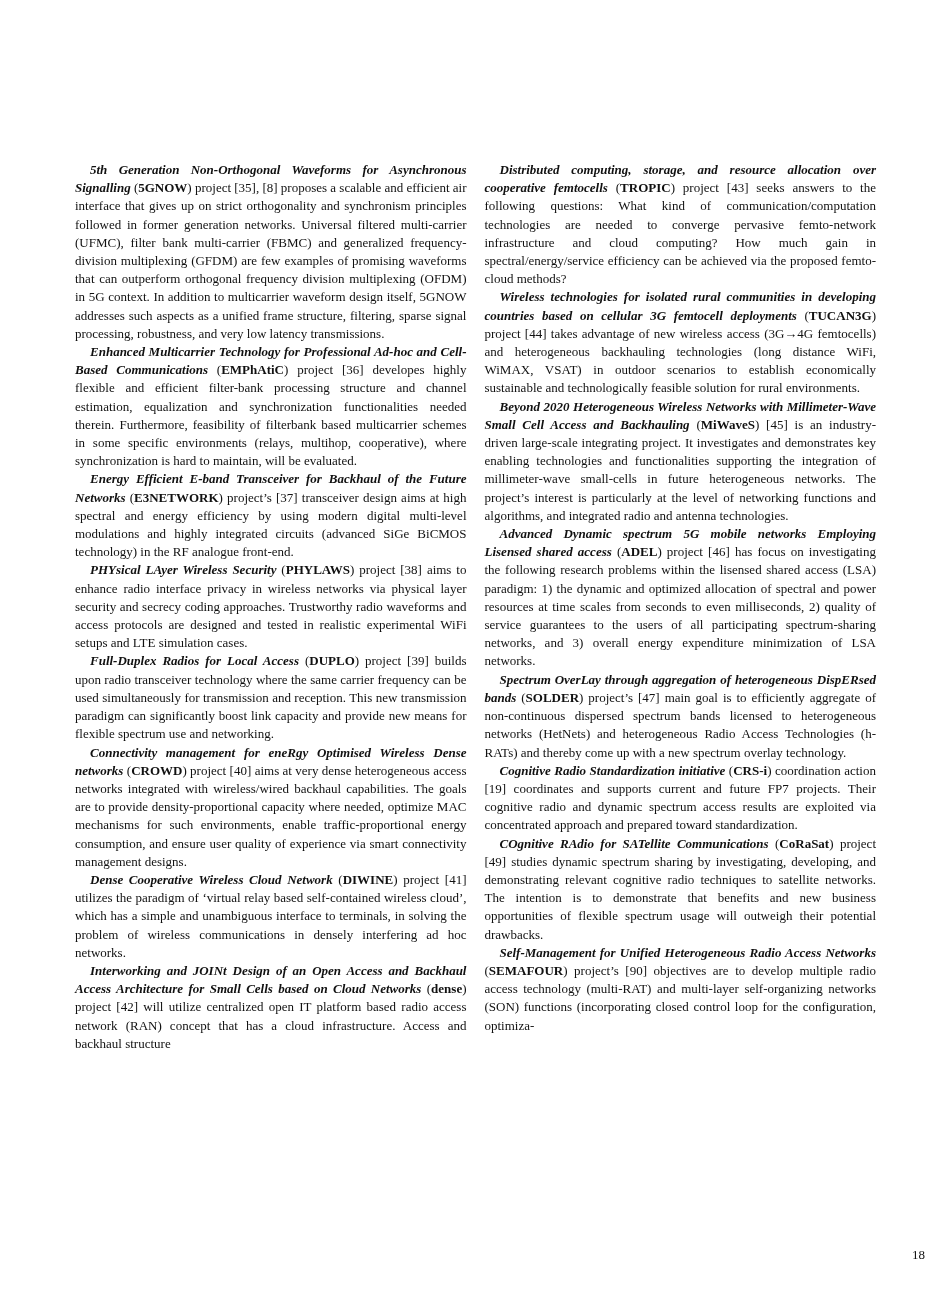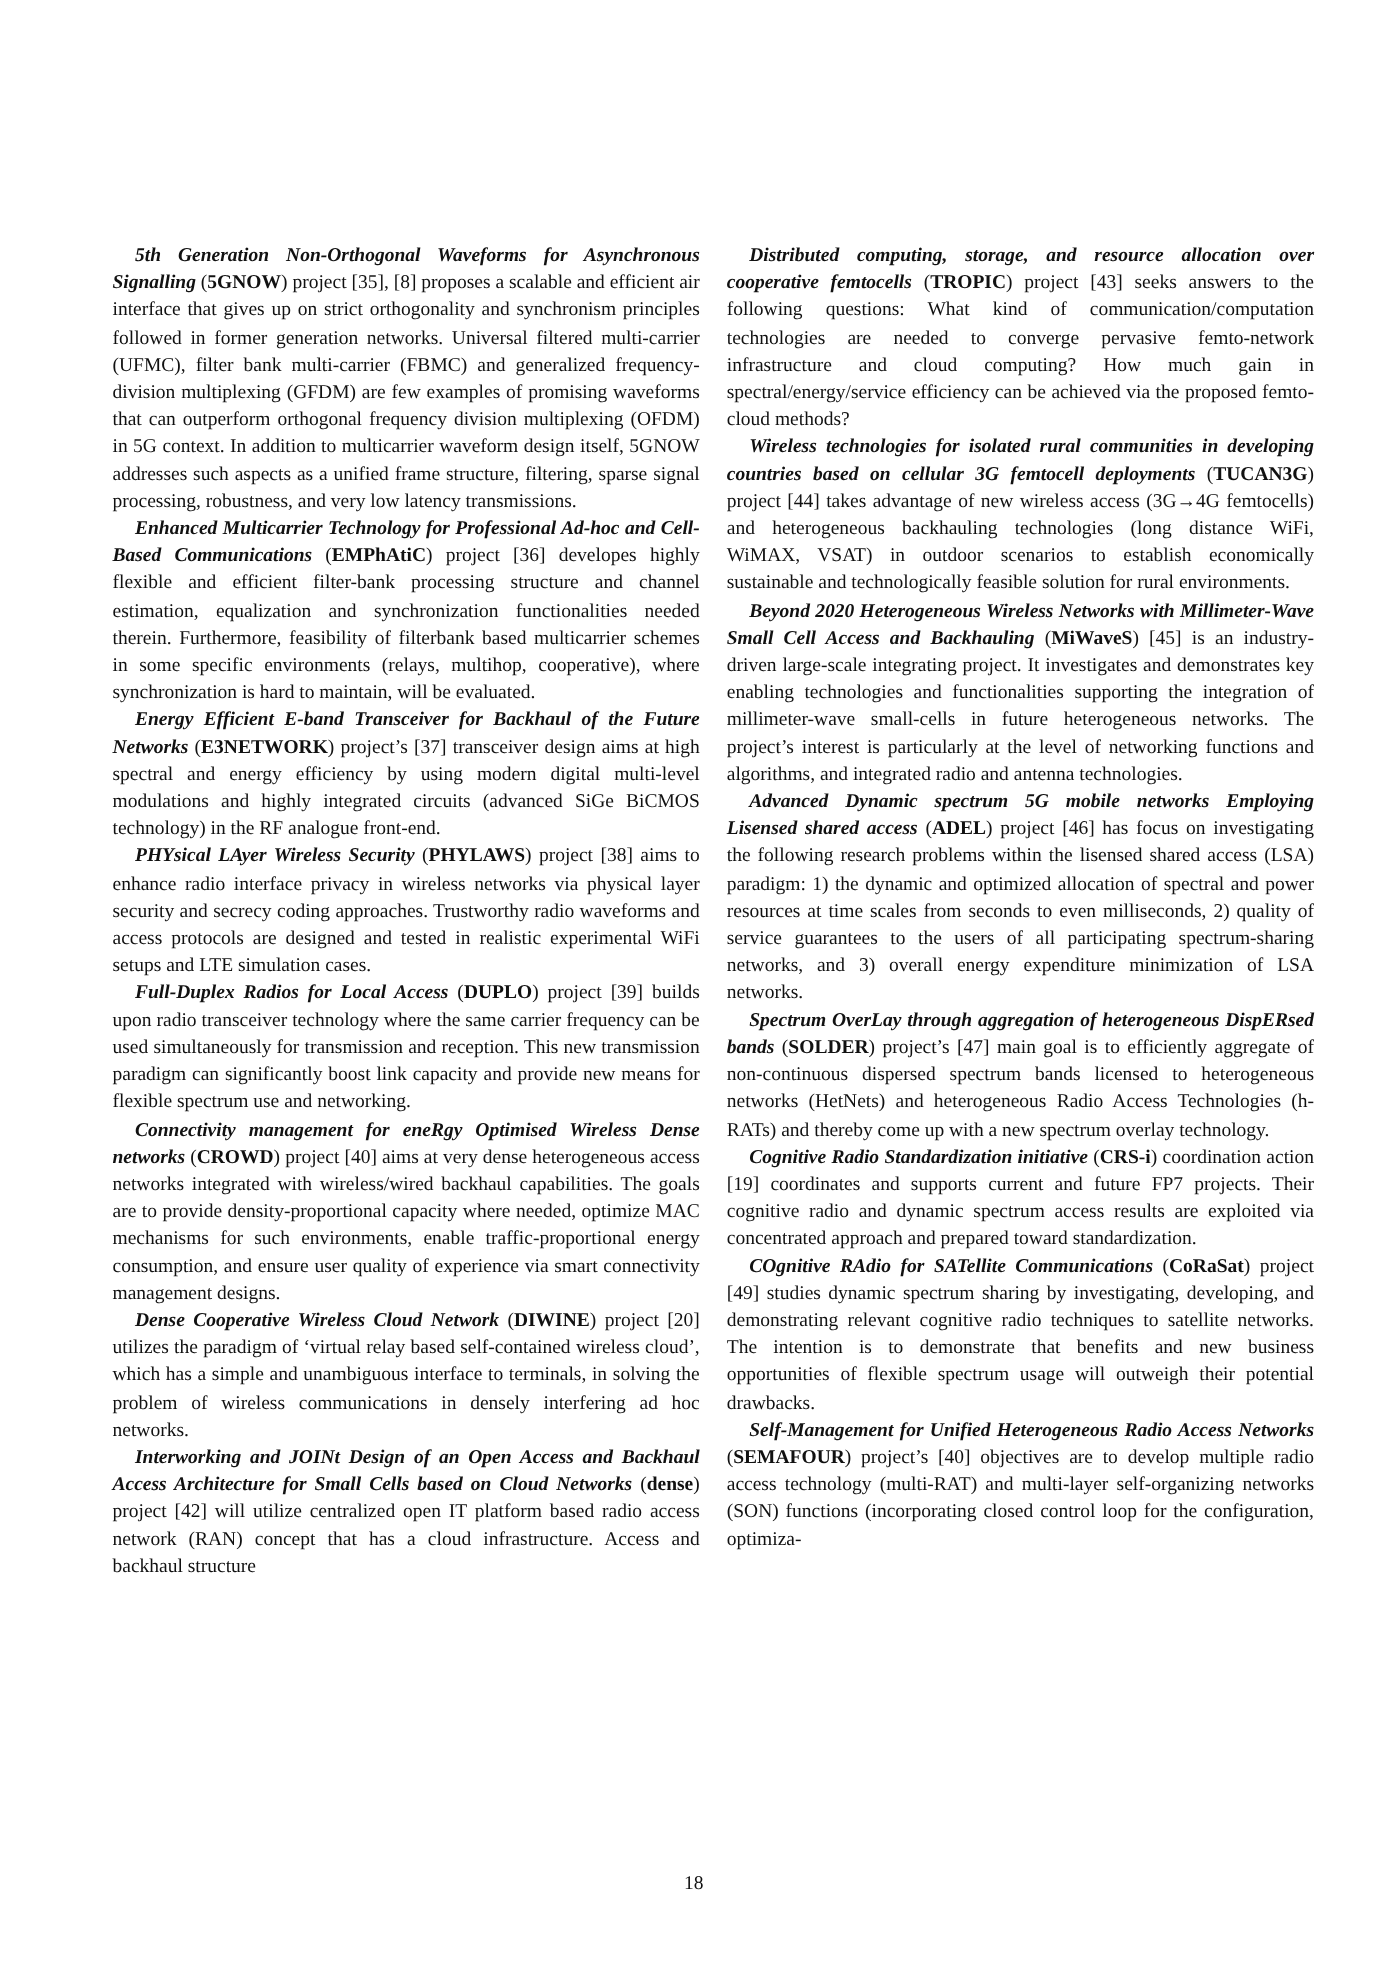--- a/index.html
+++ b/index.html
@@ -48,44 +48,44 @@
   }
   .n {
     font-weight: 400;
     font-style: normal;
   }
   .page-number {
     position: absolute;
     top: 1247px;
     left: 0;
     right: 0;
-    text-align: center;
+    text-align: right;
     font-size: 13px;
     color: #111111;
   }
 </style>
 </head>
 <body style="background: rgb(255, 255, 255); color: rgb(17, 17, 17);">
 
 <div class="text-area">
   <div class="column" id="col-left">
       <p><span class="bi">5th Generation Non-Orthogonal Waveforms for Asynchronous Signalling</span><span class="n"> (</span><span class="b">5GNOW</span><span class="n">) project [35], [8] proposes a scalable and efficient air interface that gives up on strict orthogonality and synchronism principles followed in former generation networks. Universal filtered multi-carrier (UFMC), filter bank multi-carrier (FBMC) and generalized frequency-division multiplexing (GFDM) are few examples of promising waveforms that can outperform orthogonal frequency division multiplexing (OFDM) in 5G context. In addition to multicarrier waveform design itself, 5GNOW addresses such aspects as a unified frame structure, filtering, sparse signal processing, robustness, and very low latency transmissions.</span></p>
       <p><span class="bi">Enhanced Multicarrier Technology for Professional Ad-hoc and Cell-Based Communications</span><span class="n"> (</span><span class="b">EMPhAtiC</span><span class="n">) project [36] developes highly flexible and efficient filter-bank processing structure and channel estimation, equalization and synchronization functionalities needed therein. Furthermore, feasibility of filterbank based multicarrier schemes in some specific environments (relays, multihop, cooperative), where synchronization is hard to maintain, will be evaluated.</span></p>
       <p><span class="bi">Energy Efficient E-band Transceiver for Backhaul of the Future Networks</span><span class="n"> (</span><span class="b">E3NETWORK</span><span class="n">) project’s [37] transceiver design aims at high spectral and energy efficiency by using modern digital multi-level modulations and highly integrated circuits (advanced SiGe BiCMOS technology) in the RF analogue front-end.</span></p>
       <p><span class="bi">PHYsical LAyer Wireless Security</span><span class="n"> (</span><span class="b">PHYLAWS</span><span class="n">) project [38] aims to enhance radio interface privacy in wireless networks via physical layer security and secrecy coding approaches. Trustworthy radio waveforms and access protocols are designed and tested in realistic experimental WiFi setups and LTE simulation cases.</span></p>
       <p><span class="bi">Full-Duplex Radios for Local Access</span><span class="n"> (</span><span class="b">DUPLO</span><span class="n">) project [39] builds upon radio transceiver technology where the same carrier frequency can be used simultaneously for transmission and reception. This new transmission paradigm can significantly boost link capacity and provide new means for flexible spectrum use and networking.</span></p>
       <p><span class="bi">Connectivity management for eneRgy Optimised Wireless Dense networks</span><span class="n"> (</span><span class="b">CROWD</span><span class="n">) project [40] aims at very dense heterogeneous access networks integrated with wireless/wired backhaul capabilities. The goals are to provide density-proportional capacity where needed, optimize MAC mechanisms for such environments, enable traffic-proportional energy consumption, and ensure user quality of experience via smart connectivity management designs.</span></p>
-      <p><span class="bi">Dense Cooperative Wireless Cloud Network</span><span class="n"> (</span><span class="b">DIWINE</span><span class="n">) project [20] utilizes the paradigm of ‘virtual relay based self-contained wireless cloud’, which has a simple and unambiguous interface to terminals, in solving the problem of wireless communications in densely interfering ad hoc networks.</span></p>
+      <p><span class="bi">Dense Cooperative Wireless Cloud Network</span><span class="n"> (</span><span class="b">DIWINE</span><span class="n">) project [41] utilizes the paradigm of ‘virtual relay based self-contained wireless cloud’, which has a simple and unambiguous interface to terminals, in solving the problem of wireless communications in densely interfering ad hoc networks.</span></p>
       <p><span class="bi">Interworking and JOINt Design of an Open Access and Backhaul Access Architecture for Small Cells based on Cloud Networks</span><span class="n"> (</span><span class="b">dense</span><span class="n">) project [42] will utilize centralized open IT platform based radio access network (RAN) concept that has a cloud infrastructure. Access and backhaul structure</span></p>
     </div>
   <div class="column" id="col-right">
       <p><span class="bi">Distributed computing, storage, and resource allocation over cooperative femtocells</span><span class="n"> (</span><span class="b">TROPIC</span><span class="n">) project [43] seeks answers to the following questions: What kind of communication/computation technologies are needed to converge pervasive femto-network infrastructure and cloud computing? How much gain in spectral/energy/service efficiency can be achieved via the proposed femto-cloud methods?</span></p>
       <p><span class="bi">Wireless technologies for isolated rural communities in developing countries based on cellular 3G femtocell deployments</span><span class="n"> (</span><span class="b">TUCAN3G</span><span class="n">) project [44] takes advantage of new wireless access (3G→4G femtocells) and heterogeneous backhauling technologies (long distance WiFi, WiMAX, VSAT) in outdoor scenarios to establish economically sustainable and technologically feasible solution for rural environments.</span></p>
       <p><span class="bi">Beyond 2020 Heterogeneous Wireless Networks with Millimeter-Wave Small Cell Access and Backhauling</span><span class="n"> (</span><span class="b">MiWaveS</span><span class="n">) [45] is an industry-driven large-scale integrating project. It investigates and demonstrates key enabling technologies and functionalities supporting the integration of millimeter-wave small-cells in future heterogeneous networks. The project’s interest is particularly at the level of networking functions and algorithms, and integrated radio and antenna technologies.</span></p>
       <p><span class="bi">Advanced Dynamic spectrum 5G mobile networks Employing Lisensed shared access</span><span class="n"> (</span><span class="b">ADEL</span><span class="n">) project [46] has focus on investigating the following research problems within the lisensed shared access (LSA) paradigm: 1) the dynamic and optimized allocation of spectral and power resources at time scales from seconds to even milliseconds, 2) quality of service guarantees to the users of all participating spectrum-sharing networks, and 3) overall energy expenditure minimization of LSA networks.</span></p>
       <p><span class="bi">Spectrum OverLay through aggregation of heterogeneous DispERsed bands</span><span class="n"> (</span><span class="b">SOLDER</span><span class="n">) project’s [47] main goal is to efficiently aggregate of non-continuous dispersed spectrum bands licensed to heterogeneous networks (HetNets) and heterogeneous Radio Access Technologies (h-RATs) and thereby come up with a new spectrum overlay technology.</span></p>
       <p><span class="bi">Cognitive Radio Standardization initiative</span><span class="n"> (</span><span class="b">CRS-i</span><span class="n">) coordination action [19] coordinates and supports current and future FP7 projects. Their cognitive radio and dynamic spectrum access results are exploited via concentrated approach and prepared toward standardization.</span></p>
       <p><span class="bi">COgnitive RAdio for SATellite Communications</span><span class="n"> (</span><span class="b">CoRaSat</span><span class="n">) project [49] studies dynamic spectrum sharing by investigating, developing, and demonstrating relevant cognitive radio techniques to satellite networks. The intention is to demonstrate that benefits and new business opportunities of flexible spectrum usage will outweigh their potential drawbacks.</span></p>
-      <p><span class="bi">Self-Management for Unified Heterogeneous Radio Access Networks</span><span class="n"> (</span><span class="b">SEMAFOUR</span><span class="n">) project’s [40] objectives are to develop multiple radio access technology (multi-RAT) and multi-layer self-organizing networks (SON) functions (incorporating closed control loop for the configuration, optimiza-</span></p>
+      <p><span class="bi">Self-Management for Unified Heterogeneous Radio Access Networks</span><span class="n"> (</span><span class="b">SEMAFOUR</span><span class="n">) project’s [90] objectives are to develop multiple radio access technology (multi-RAT) and multi-layer self-organizing networks (SON) functions (incorporating closed control loop for the configuration, optimiza-</span></p>
     </div>
 </div>
 
 <div class="page-number">18</div>
 
 </body></html>

